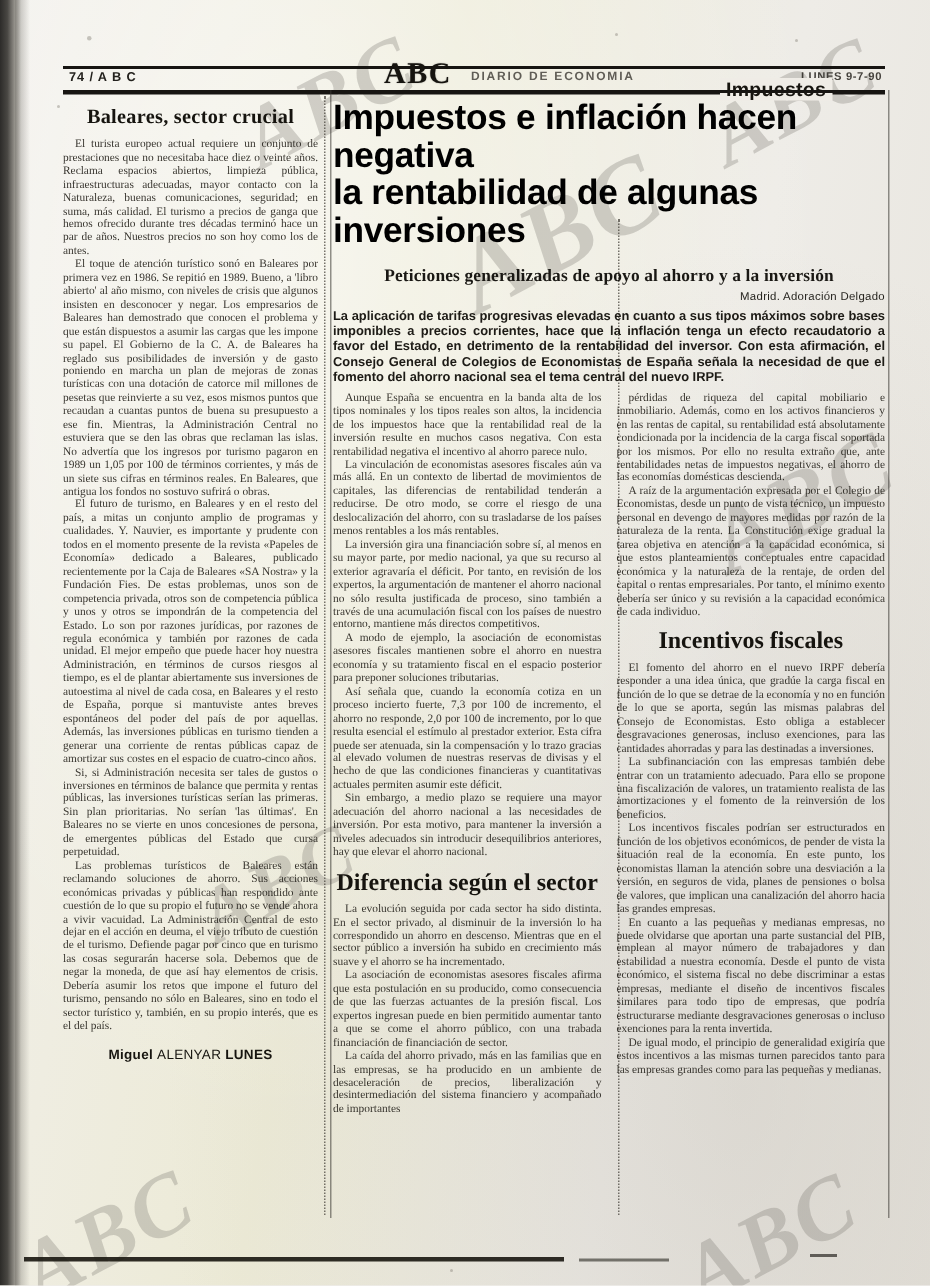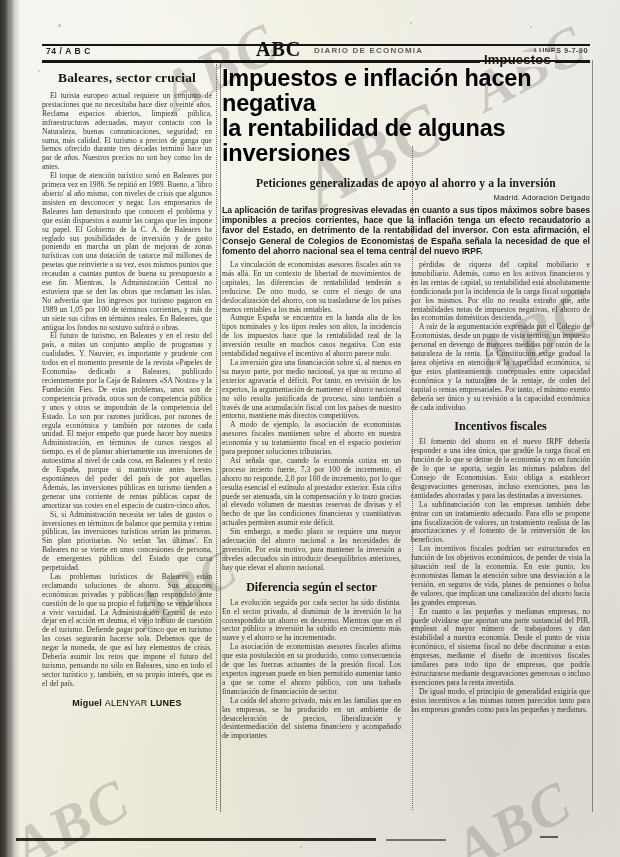--- a/index.html
+++ b/index.html
@@ -146,21 +146,21 @@
   .cols2{display:flex;gap:10px;}
   .colm,.colr{width:179px;}
   .body{
     font-size:7.6px;line-height:8.9px;
     text-align:justify;color:#2b2822;
     filter:blur(.18px);opacity:.93;hyphens:auto;
   }
   .body p{margin:0;text-indent:8px;}
   .sub-sec{
     font-family:"Liberation Serif", serif;
-    font-size:12px;font-weight:700;text-align:center;
+    font-size:16px;font-weight:700;text-align:center;
     margin:7px 0 4px 0;color:#16140f;
   }
 
   .bot-rule{position:absolute;left:16px;top:838px;width:360px;height:3px;background:#18160f;opacity:.9;}
   .bot-rule2{position:absolute;left:386px;top:839px;width:60px;height:2px;background:#18160f;opacity:.55;}
   .bot-dash{position:absolute;left:540px;top:836px;width:18px;height:2px;background:#2a2722;opacity:.7;}
 </style>
 </head>
 <body>
 
@@ -219,22 +219,22 @@
       <span class="l1">Impuestos e inflación hacen negativa</span>
       <span class="l2">la rentabilidad de algunas inversiones</span>
     </div>
     <div class="subhead">Peticiones generalizadas de apoyo al ahorro y a la inversión</div>
     <div class="byline">Madrid. Adoración Delgado</div>
     <div class="lede">La aplicación de tarifas progresivas elevadas en cuanto a sus tipos máximos sobre bases imponibles a precios corrientes, hace que la inflación tenga un efecto recaudatorio a favor del Estado, en detrimento de la rentabilidad del inversor. Con esta afirmación, el Consejo General de Colegios de Economistas de España señala la necesidad de que el fomento del ahorro nacional sea el tema central del nuevo IRPF.</div>
 
     <div class="cols2">
       <div class="colm">
         <div class="body">
+          <p>Aunque España se encuentra en la banda alta de los tipos nominales y los tipos reales son altos, la incidencia de los impuestos hace que la rentabilidad real de la inversión resulte en muchos casos negativa. Con esta rentabilidad negativa el incentivo al ahorro parece nulo.</p>
           <p>La vinculación de economistas asesores fiscales aún va más allá. En un contexto de libertad de movimientos de capitales, las diferencias de rentabilidad tenderán a reducirse. De otro modo, se corre el riesgo de una deslocalización del ahorro, con su trasladarse de los países menos rentables a los más rentables.</p>
-          <p>Aunque España se encuentra en la banda alta de los tipos nominales y los tipos reales son altos, la incidencia de los impuestos hace que la rentabilidad real de la inversión resulte en muchos casos negativa. Con esta rentabilidad negativa el incentivo al ahorro parece nulo.</p>
           <p>La inversión gira una financiación sobre sí, al menos en su mayor parte, por medio nacional, ya que su recurso al exterior agravaría el déficit. Por tanto, en revisión de los expertos, la argumentación de mantener el ahorro nacional no sólo resulta justificada de proceso, sino también a través de una acumulación fiscal con los países de nuestro entorno, mantiene más directos competitivos.</p>
           <p>A modo de ejemplo, la asociación de economistas asesores fiscales mantienen sobre el ahorro en nuestra economía y su tratamiento fiscal en el espacio posterior para preponer soluciones tributarias.</p>
           <p>Así señala que, cuando la economía cotiza en un proceso incierto fuerte, 7,3 por 100 de incremento, el ahorro no responde, 2,0 por 100 de incremento, por lo que resulta esencial el estímulo al prestador exterior. Esta cifra puede ser atenuada, sin la compensación y lo trazo gracias al elevado volumen de nuestras reservas de divisas y el hecho de que las condiciones financieras y cuantitativas actuales permiten asumir este déficit.</p>
           <p>Sin embargo, a medio plazo se requiere una mayor adecuación del ahorro nacional a las necesidades de inversión. Por esta motivo, para mantener la inversión a niveles adecuados sin introducir desequilibrios anteriores, hay que elevar el ahorro nacional.</p>
         </div>
         <div class="sub-sec">Diferencia según el sector</div>
         <div class="body">
           <p>La evolución seguida por cada sector ha sido distinta. En el sector privado, al disminuir de la inversión lo ha correspondido un ahorro en descenso. Mientras que en el sector público a inversión ha subido en crecimiento más suave y el ahorro se ha incrementado.</p>
           <p>La asociación de economistas asesores fiscales afirma que esta postulación en su producido, como consecuencia de que las fuerzas actuantes de la presión fiscal. Los expertos ingresan puede en bien permitido aumentar tanto a que se come el ahorro público, con una trabada financiación de financiación de sector.</p>
           <p>La caída del ahorro privado, más en las familias que en las empresas, se ha producido en un ambiente de desaceleración de precios, liberalización y desintermediación del sistema financiero y acompañado de importantes</p>

